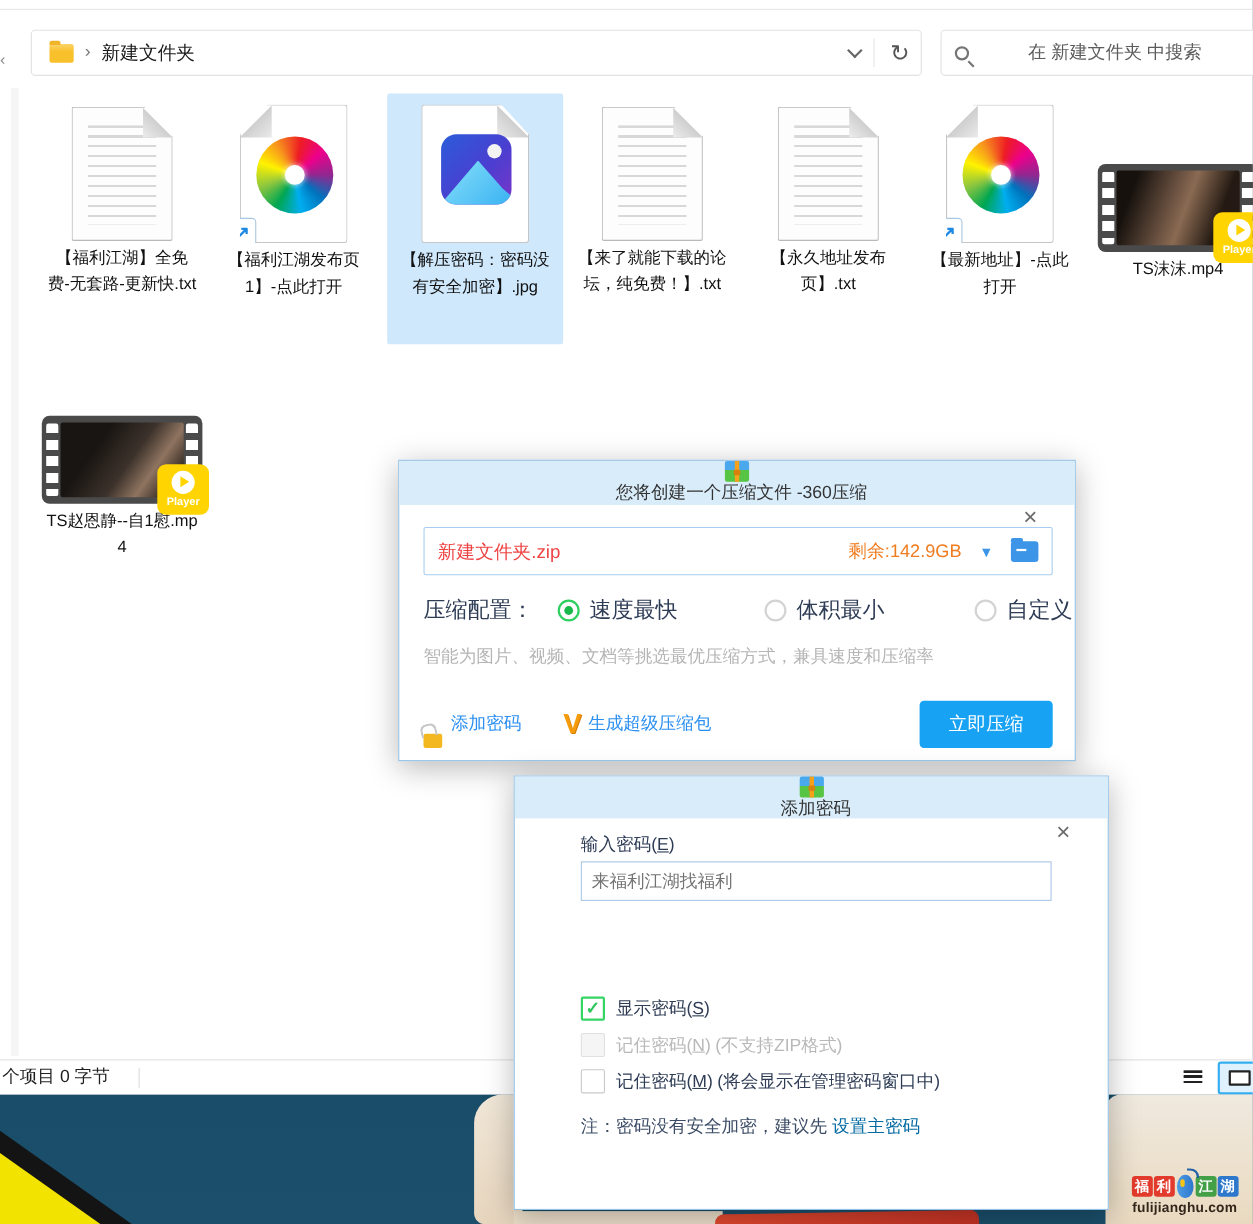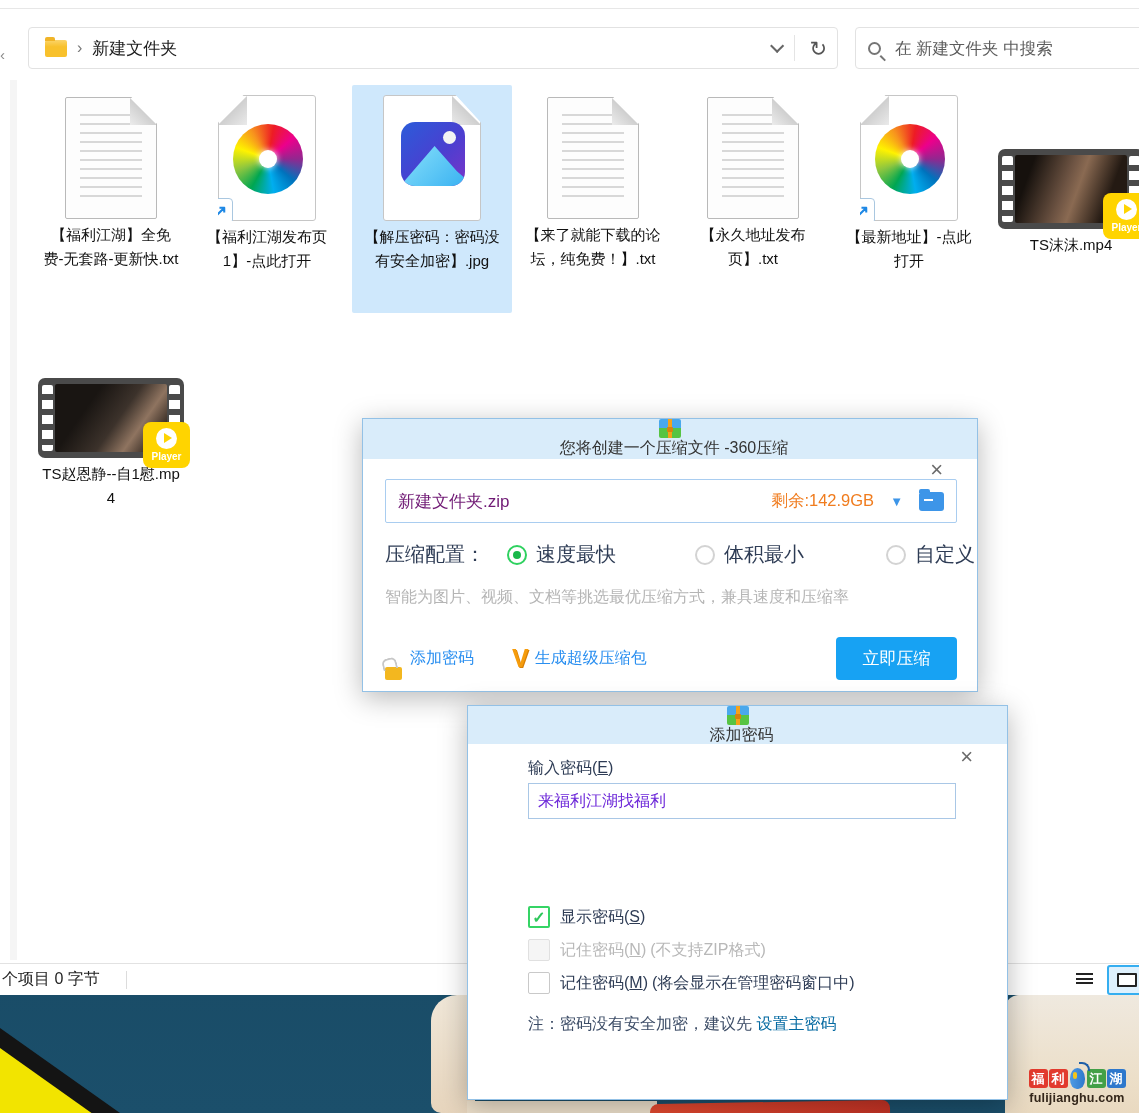--- a/index.html
+++ b/index.html
@@ -53,21 +53,21 @@
     transform:rotate(45deg) translateY(-3px); }
   .addr-div { width:1px; height:26px; background:#e4e4e4; }
   .refresh-glyph { font-size:21px; color:#555; line-height:1; }
 
   .search-bar { position:absolute; left:855px; top:27px; width:290px; height:42px; background:#fff;
     border:1px solid #e2e2e2; border-radius:4px; display:flex; align-items:center; padding:0 12px; }
   .mag { width:13px; height:13px; border:2px solid #757575; border-radius:50%; position:relative; margin-right:14px; flex:none; }
   .mag::after { content:""; position:absolute; left:11px; top:11px; width:7px; height:2px;
     background:#757575; transform:rotate(45deg); transform-origin:left top; }
   .search-input { border:none; outline:none; font-size:16.5px; color:#5c5c5c; width:100%;
-    font-family:"Liberation Sans", sans-serif; background:transparent; }
+    font-family:"Liberation Sans", sans-serif; background:transparent;text-align:center; }
   .search-input::placeholder { color:#5c5c5c; opacity:1; }
 
   
   .tile { position:absolute; width:150px; text-align:center; }
   .tile.selected { background:#cfe8fc; border-radius:2px; }
   .tile-label { font-size:15px; line-height:1.6; color:#111; word-break:break-all; padding:4px 6px 6px; }
 
   .doc-ico { position:relative; width:92px; height:122px; margin:12px auto 0; background:#fdfdfd;
     border:1px solid #b9b9b9; border-radius:2px; clip-path:polygon(0 0, 72% 0, 100% 22%, 100% 100%, 0 100%); }
   .doc-ico .lines { position:absolute; left:14px; right:14px; top:16px; bottom:14px;
@@ -132,21 +132,21 @@
   .zip-ico { position:relative; width:22px; height:19px; border-radius:2px; flex:none;
     background:linear-gradient(180deg,#4aa8ec 0 45%,#57c443 45% 100%); }
   .zip-ico::before { content:""; position:absolute; left:9px; top:0; width:4px; height:100%; background:#f5a21a; }
   .zip-ico::after { content:""; position:absolute; left:8px; top:8px; width:6px; height:5px;
     background:#d8820d; border-radius:1px; }
 
   .dlg1 { left:362px; top:418px; width:616px; height:274px; }
   .dlg1 .dlg-title { height:40px; }
   .fname-box { position:absolute; left:22px; top:60px; width:572px; height:44px; border:1px solid #a9cdf0;
     border-radius:2px; display:flex; align-items:center; padding:0 12px; }
-  .fname-text { font-size:17px; color:#701a75; }
+  .fname-text { font-size:17px; color:#ef4444; }
   .fname-right { margin-left:auto; display:flex; align-items:center; gap:16px; }
   .space-left { font-size:16.5px; color:#f07c1e; }
   .tri-down { font-size:13px; color:#3d95e8; }
   .bfolder { width:25px; height:19px; background:#3d95e8; border-radius:3px; position:relative; }
   .bfolder::before { content:""; position:absolute; left:0; top:-3px; width:11px; height:4px; background:#3d95e8; border-radius:2px 2px 0 0; }
   .bfolder::after { content:""; position:absolute; left:5px; top:7px; width:9px; height:2px; background:#fff; }
   .cfg-row { position:absolute; left:22px; top:122px; display:flex; align-items:center; font-size:20px; color:#2e3c55; }
   .cfg-label { margin-right:22px; }
   .radio { width:20px; height:20px; border-radius:50%; border:2px solid #d3d3d3; background:#fff; margin-right:9px; flex:none; position:relative; }
   .radio.sel { border-color:#2ed15f; }
@@ -161,21 +161,21 @@
   .link-blue { font-size:16px; color:#2a8ff0; }
   .v-ico { font-size:25px; font-weight:900; color:#f59c0c; margin:0 6px 0 38px; line-height:1;
     text-shadow:1px 1px 0 #d87f05; }
   .btn-primary { margin-left:auto; width:121px; height:43px; background:#17a2f3; color:#fff; font-size:17px;
     border-radius:4px; display:flex; align-items:center; justify-content:center; }
 
   .dlg2 { left:467px; top:705px; width:541px; height:395px; }
   .dlg2 .dlg-title { height:38px; }
   .pwd-label { position:absolute; left:60px; top:52px; font-size:16px; color:#2e3c55; }
   .pwd-input { position:absolute; left:60px; top:77px; width:428px; height:36px; border:1px solid #a9c7e6;
-    font-size:16px; color:#6d28d9; padding:0 9px; outline:none; font-family:Liberation Mono, monospace; }
+    font-size:16px; color:#737373; padding:0 9px; outline:none; font-family:Liberation Mono, monospace; }
   .cb-row { position:absolute; left:60px; display:flex; align-items:center; font-size:16px; color:#2e3c55; }
   .cb-box { width:22px; height:22px; border:1px solid #c9c9c9; border-radius:2px; background:#fff;
     margin-right:10px; flex:none; display:flex; align-items:center; justify-content:center; }
   .cb-box.checked { border:2px solid #35d465; color:#2fc75c; font-size:16px; font-weight:bold; }
   .cb-box.disabled { background:#f5f5f5; border-color:#e0e0e0; }
   .cb-row.disabled { color:#b8b8b8; }
   .cb-suffix { margin-left:4px; }
   .pwd-note { position:absolute; left:60px; top:308px; font-size:16px; color:#3c4c66; }
   .pwd-note a { color:#0369a1; text-decoration:none; }
   .dlg2-btns { position:absolute; left:0; top:346px; width:100%; display:flex; justify-content:center; gap:12px; }

